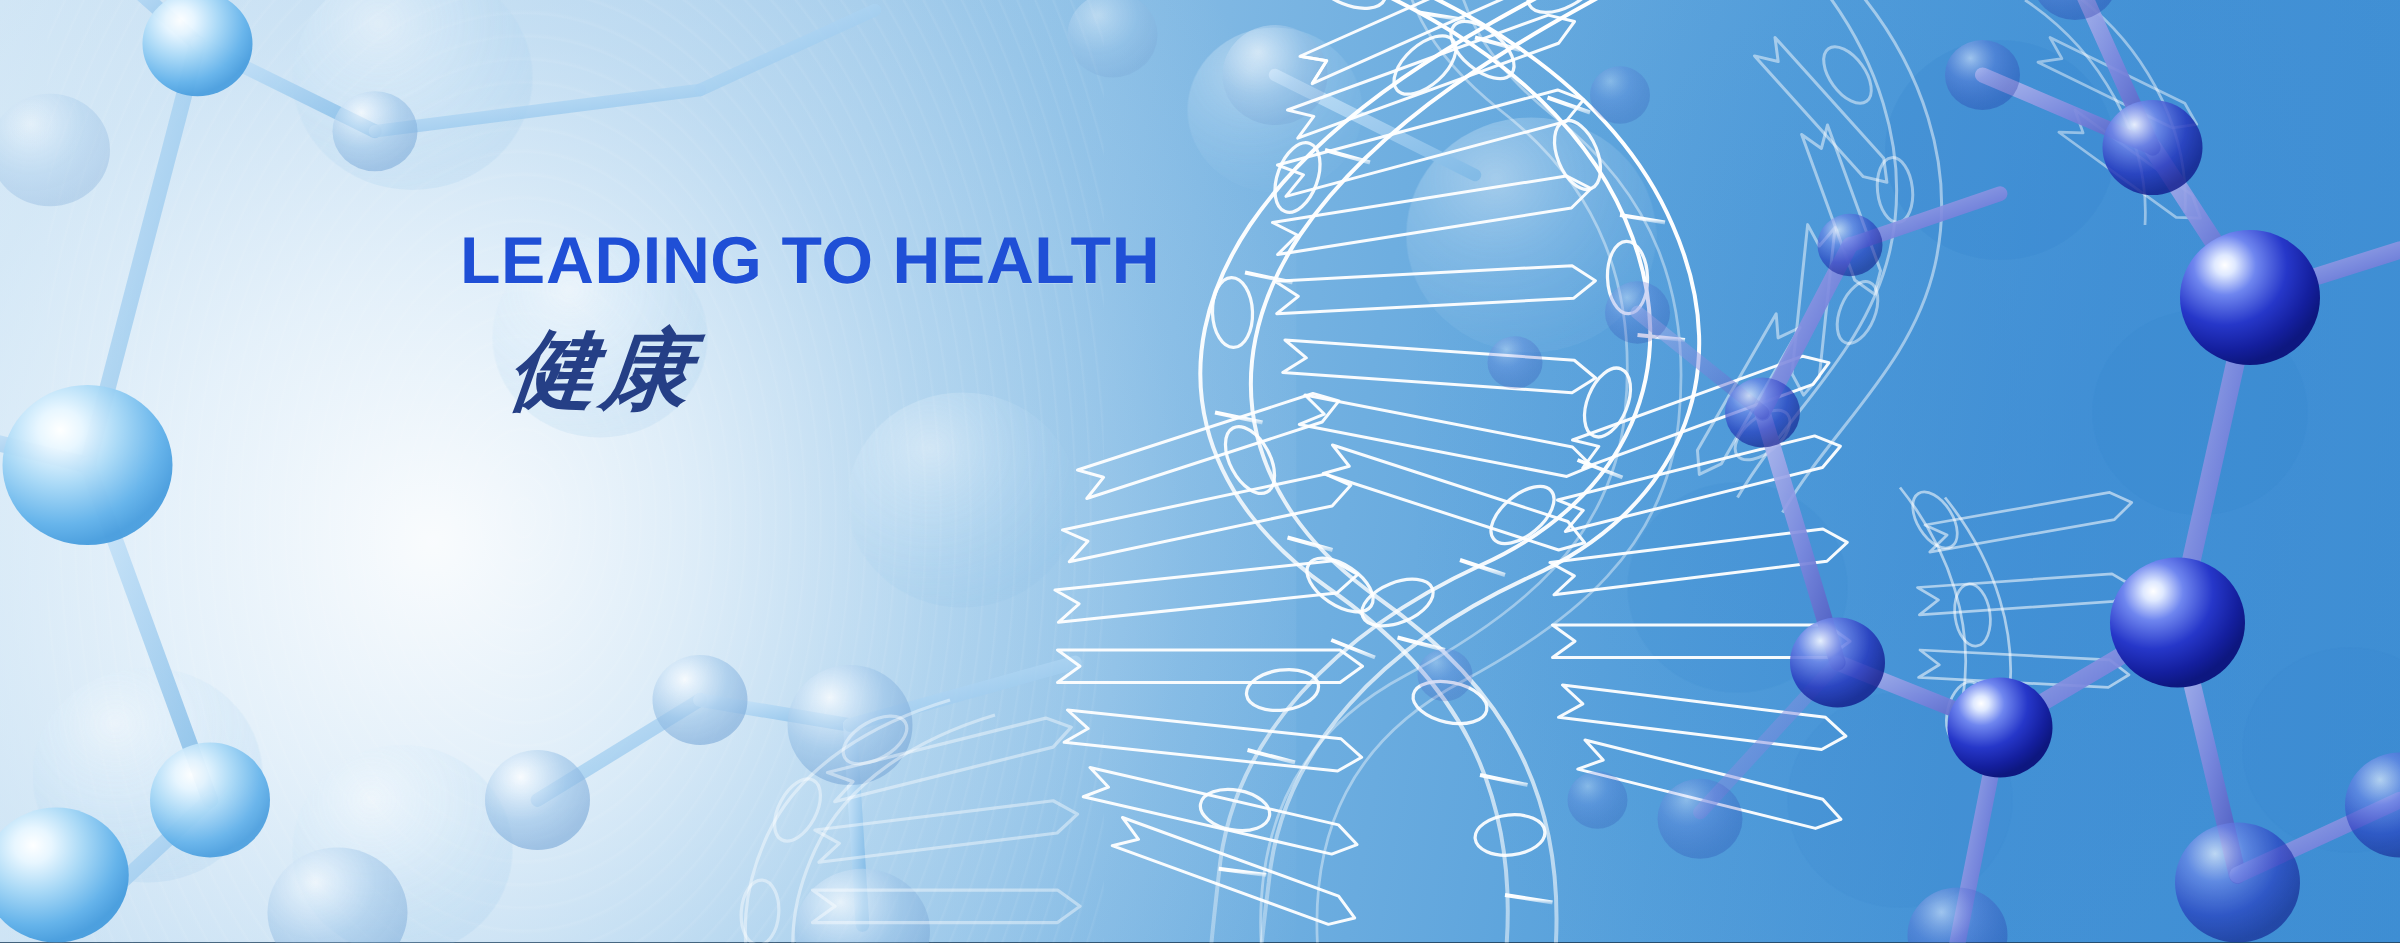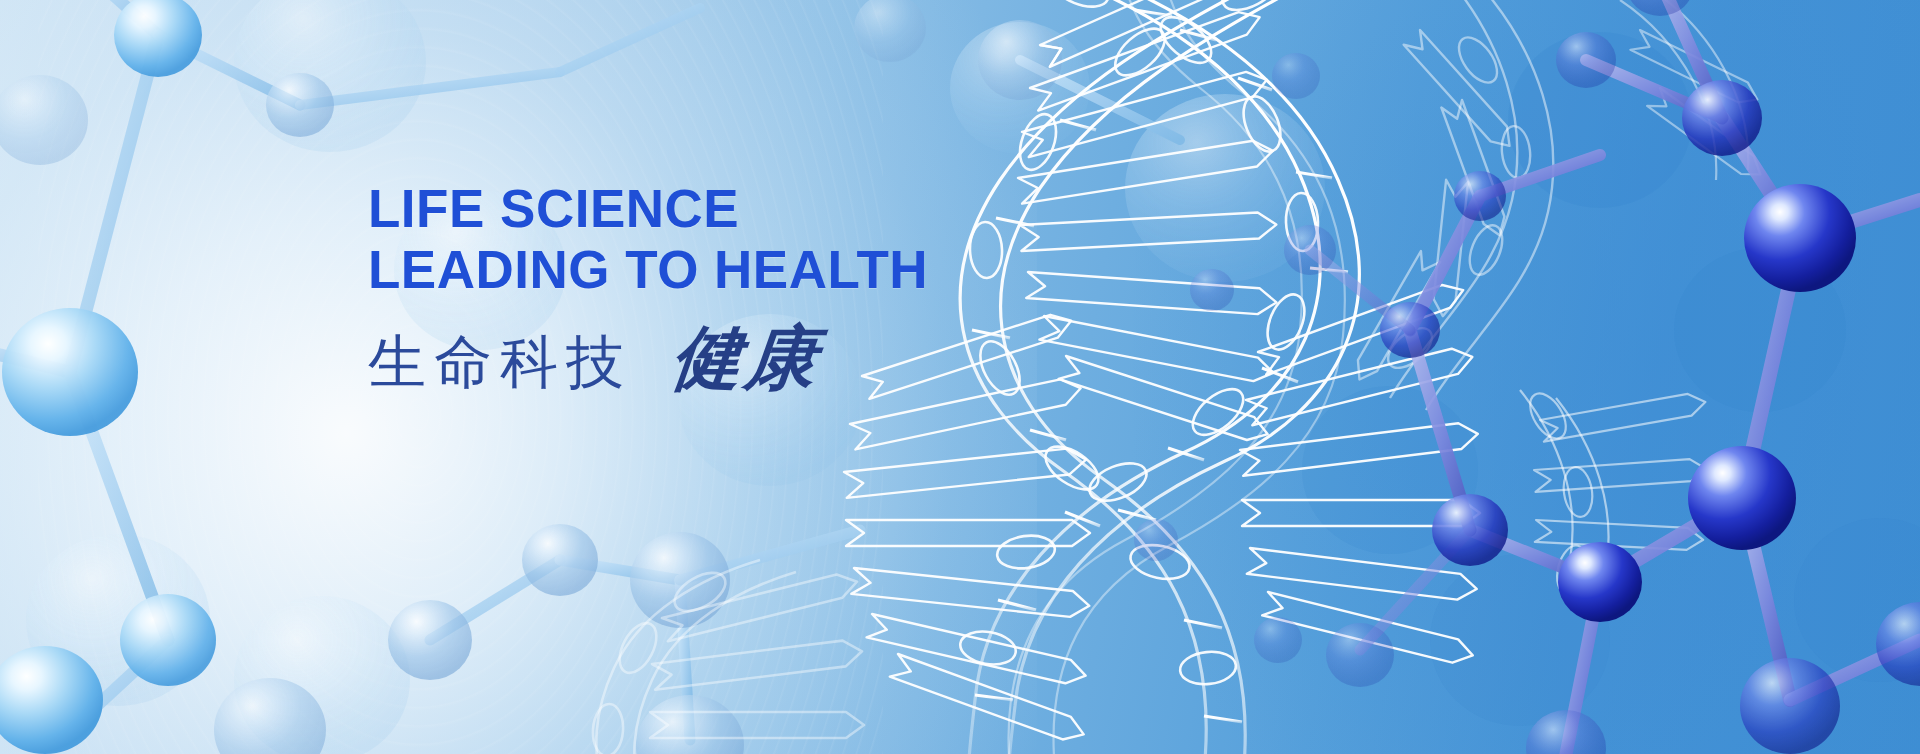--- a/index.html
+++ b/index.html
@@ -476,23 +476,21 @@
       <ellipse cx="1360" cy="655" rx="34" ry="32" fill="url(#sphDeepGhost)" opacity=".72"></ellipse>
       <ellipse cx="1212" cy="290" rx="22" ry="21" fill="url(#sphDeepGhost)" opacity=".66"></ellipse>
       <ellipse cx="1278" cy="640" rx="24" ry="23" fill="url(#sphDeepGhost)" opacity=".60"></ellipse>
       <ellipse cx="1156" cy="540" rx="22" ry="21" fill="url(#sphDeepGhost)" opacity=".55"></ellipse>
       <ellipse cx="1920" cy="644" rx="44" ry="42" fill="url(#sphDeepSoft)" opacity=".70"></ellipse>
       <ellipse cx="1296" cy="76" rx="24" ry="23" fill="url(#sphDeepGhost)" opacity=".55"></ellipse>
     </g>
   </svg>
 
   <div class="text-block">
-    <div class="headline">LIFE SCIENCE</div>
     <div class="headline l2">LEADING TO HEALTH</div>
 
     <div class="cn-line">
-      <span class="cn-a">生命科技</span>
       <span class="cn-gap"></span>
       <span class="cn-b">健康</span>
     </div>
   </div>
 
 </div>
 
 </body></html>

